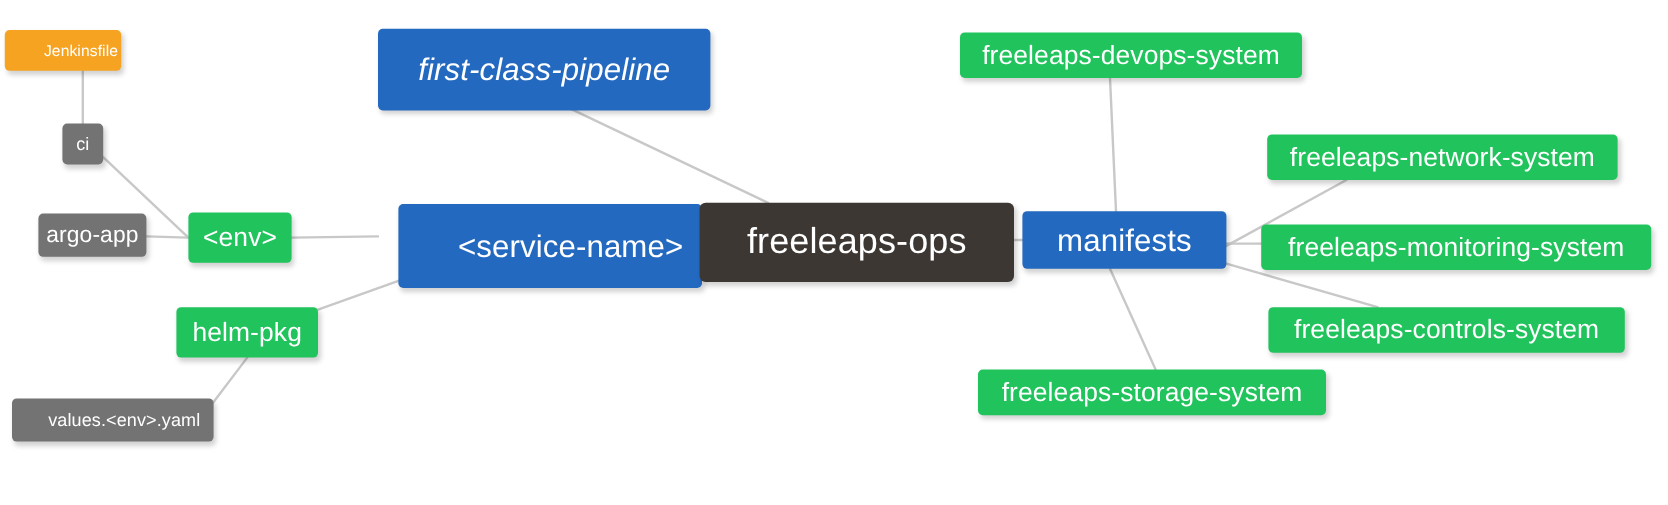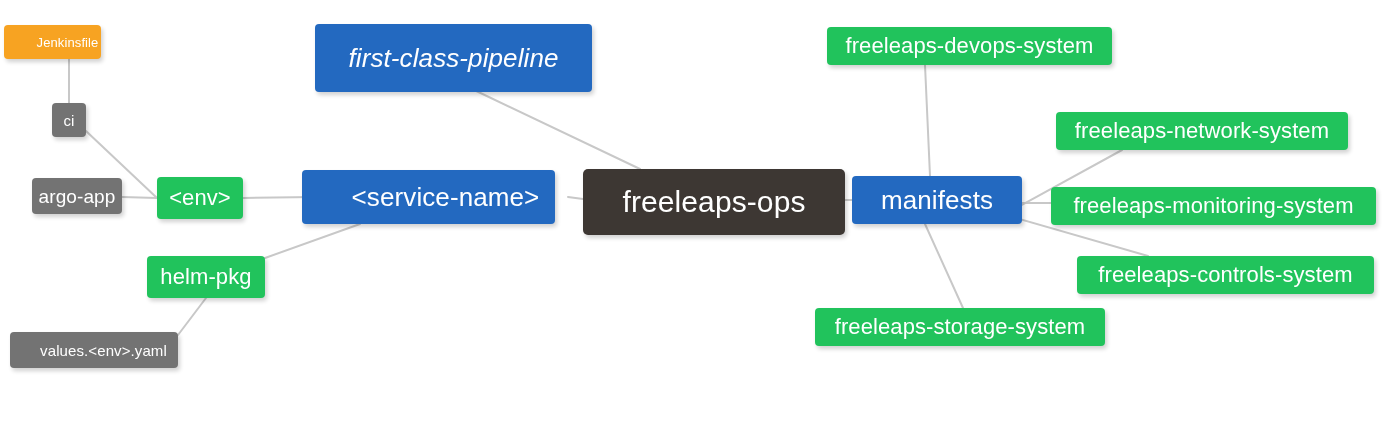--- a/index.html
+++ b/index.html
@@ -88,22 +88,22 @@
       <line x1="925" y1="224" x2="963" y2="308" stroke="#c8c8c8" stroke-width="2" stroke-linecap="round"></line>
     </svg>
   <div id="node-layer">
       <div class="node orange sz-xxs" style="left: 4px; top: 25px; width: 97px; height: 34px; padding-left: 40px;">Jenkinsfile</div>
       <div class="node red sz-xs" style="left: 52px; top: 103px; width: 34px; height: 34px;">ci</div>
       <div class="node red sz-sm" style="left: 32px; top: 178px; width: 90px; height: 36px;">argo-app</div>
       <div class="node green sz-md" style="left: 157px; top: 177px; width: 86px; height: 42px;">&lt;env&gt;</div>
       <div class="node green sz-md" style="left: 147px; top: 256px; width: 118px; height: 42px;">helm-pkg</div>
       <div class="node red sz-xs" style="left: 10px; top: 332px; width: 168px; height: 36px; padding-left: 29px;">values.&lt;env&gt;.yaml</div>
       <div class="node blue sz-lg" style="left: 315px; top: 24px; width: 277px; height: 68px; font-style: italic;">first-class-pipeline</div>
-      <div class="node blue sz-lg" style="left: 302px; top: 170px; width: 253px; height: 54px; padding-left: 44px;">&lt;service-name&gt;</div>
+      <div class="node blue sz-lg" style="left: 332px; top: 170px; width: 253px; height: 70px; padding-left: 44px;">&lt;service-name&gt;</div>
       <div class="node hub sz-xl" style="left: 583px; top: 169px; width: 262px; height: 66px;">freeleaps-ops</div>
       <div class="node blue sz-lg" style="left: 852px; top: 176px; width: 170px; height: 48px;">manifests</div>
-      <div class="node green sz-md" style="left: 827px; top: 27px; width: 285px; height: 38px;">freeleaps-devops-system</div>
+      <div class="node green sz-md" style="left: 800px; top: 27px; width: 285px; height: 38px;">freeleaps-devops-system</div>
       <div class="node green sz-md" style="left: 1056px; top: 112px; width: 292px; height: 38px;">freeleaps-network-system</div>
       <div class="node green sz-md" style="left: 1051px; top: 187px; width: 325px; height: 38px;">freeleaps-monitoring-system</div>
-      <div class="node green sz-md" style="left: 1057px; top: 256px; width: 297px; height: 38px; margin-left: 20px;">freeleaps-controls-system</div>
+      <div class="node green sz-md" style="left: 1057px; top: 256px; width: 297px; height: 38px;">freeleaps-controls-system</div>
       <div class="node green sz-md" style="left: 815px; top: 308px; width: 290px; height: 38px;">freeleaps-storage-system</div>
     </div>
 </div>
 
 </body></html>

